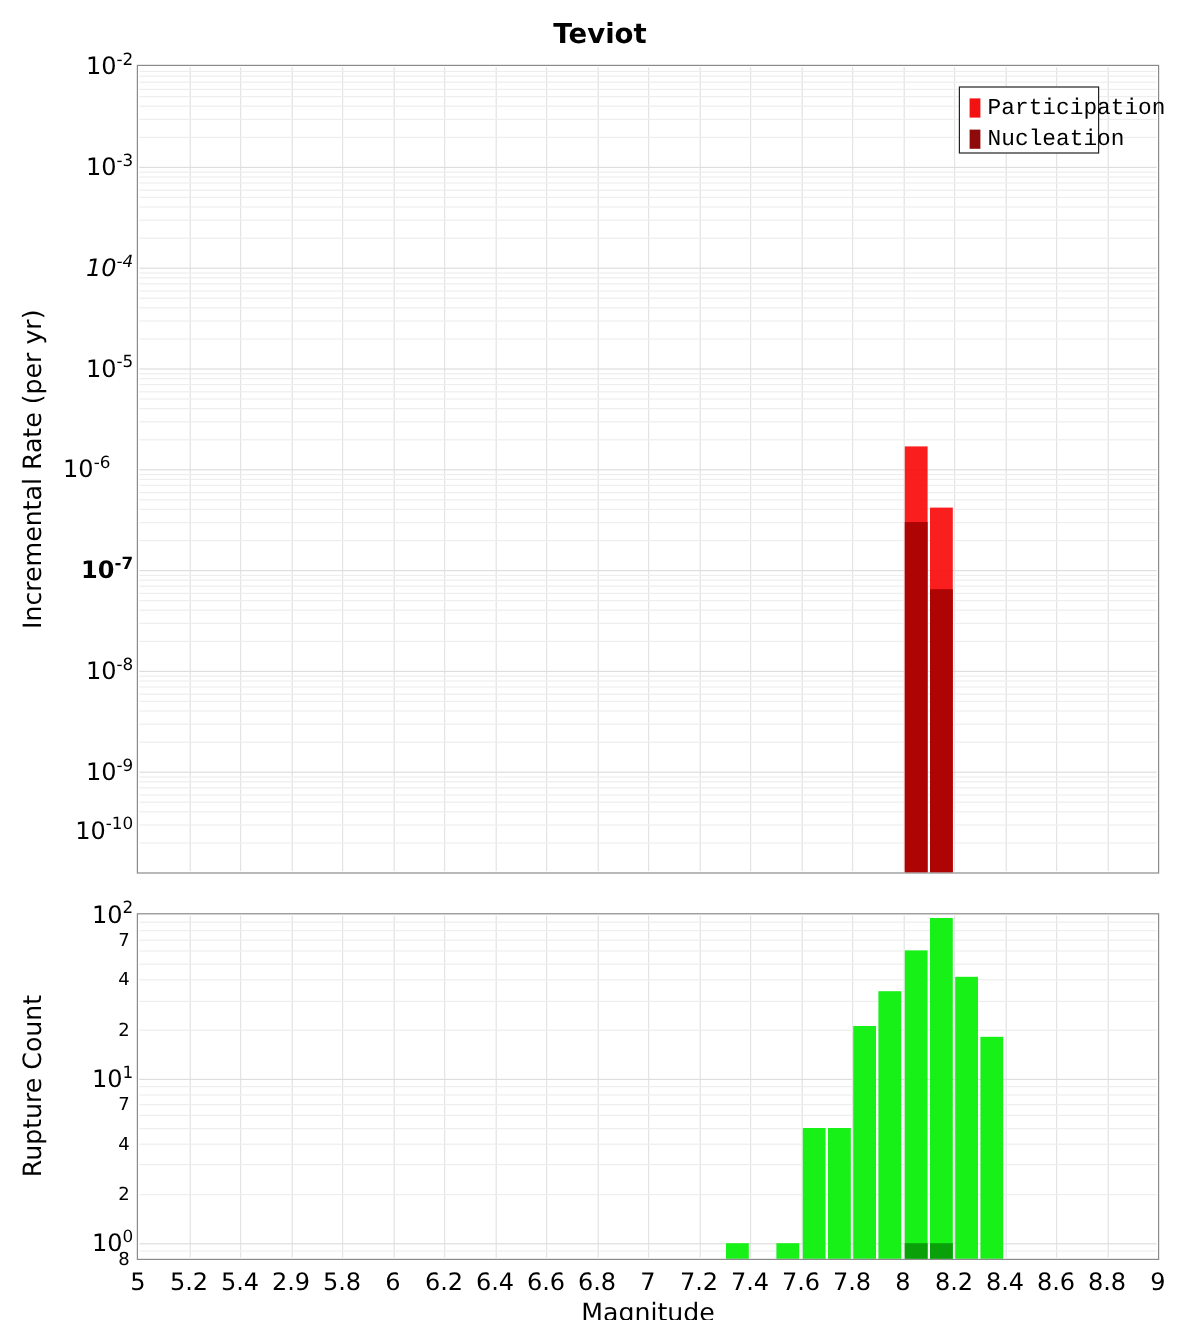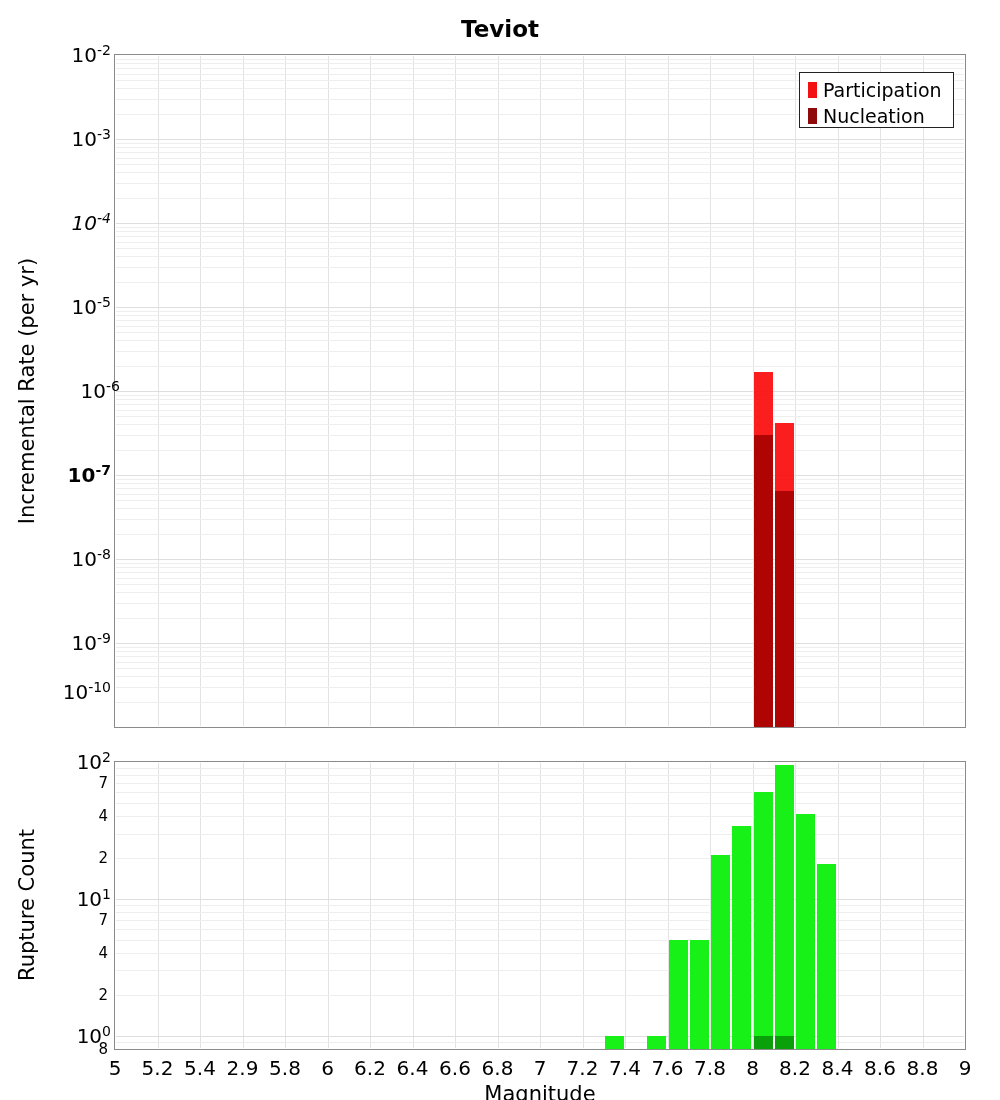--- a/index.html
+++ b/index.html
@@ -41,21 +41,21 @@
   <div class="panel panel-top"></div>
   <div class="panel panel-bottom"></div>
 
   <div class="axis-label ylab" style="left:27px; top:377px;">Incremental Rate (per yr)</div>
   <div class="axis-label ylab" style="left:27px; top:891px;">Rupture Count</div>
   <div class="axis-label xlab" style="left:540px; top:1068px;">Magnitude</div>
 
   <div class="frame frame-top"></div>
   <div class="frame frame-bottom"></div>
 
-  <div class="legend" style="left:799px; top:58px; width:155px; height:56px;">
+  <div class="legend" style="left:799px; top:58px; width:117px; height:56px;font-family:Liberation Mono, monospace;">
     <div class="legend-row">
       <span class="swatch" id="sw-participation" style="background: rgb(242, 18, 18);"></span>
       <span>Participation</span>
     </div>
     <div class="legend-row">
       <span class="swatch" id="sw-nucleation" style="background: rgb(143, 11, 11);"></span>
       <span>Nucleation</span>
     </div>
   </div>
 
@@ -200,21 +200,21 @@
     <div class="bar" style="left: 753.7px; width: 18.85px; top: 778.364px; height: 256.636px; background: rgb(12, 240, 12); opacity: 0.95;"></div>
     <div class="bar" style="left: 774.95px; width: 18.85px; top: 751.049px; height: 283.951px; background: rgb(12, 240, 12); opacity: 0.95;"></div>
     <div class="bar" style="left: 796.2px; width: 18.85px; top: 799.565px; height: 235.435px; background: rgb(12, 240, 12); opacity: 0.95;"></div>
     <div class="bar" style="left: 817.45px; width: 18.85px; top: 849.929px; height: 185.071px; background: rgb(12, 240, 12); opacity: 0.95;"></div>
     <div class="bar" style="left: 753.7px; width: 18.85px; top: 1021.74px; height: 13.2639px; background: rgb(10, 160, 10); opacity: 1;"></div>
     <div class="bar" style="left: 774.95px; width: 18.85px; top: 1021.74px; height: 13.2639px; background: rgb(10, 160, 10); opacity: 1;"></div>
     <div class="ytick" style="right: 889px; top: 41px; text-align: right;"><span>10</span><sup>-2</sup></div>
     <div class="ytick" style="right: 889px; top: 125px; text-align: right;"><span>10</span><sup>-3</sup></div>
     <div class="ytick" style="right: 889px; top: 209px; text-align: right; font-style: italic;"><span>10</span><sup>-4</sup></div>
     <div class="ytick" style="right: 889px; top: 293px; text-align: right;"><span>10</span><sup>-5</sup></div>
-    <div class="ytick" style="right: 880px; top: 377px; text-align: left;"><span>10</span><sup>-6</sup></div>
+    <div class="ytick" style="right: 908px; top: 377px; text-align: left;"><span>10</span><sup>-6</sup></div>
     <div class="ytick" style="right: 889px; top: 461px; text-align: right; font-weight: bold;"><span>10</span><sup>-7</sup></div>
     <div class="ytick" style="right: 889px; top: 545px; text-align: right;"><span>10</span><sup>-8</sup></div>
     <div class="ytick" style="right: 889px; top: 629px; text-align: right;"><span>10</span><sup>-9</sup></div>
     <div class="ytick" style="right: 889px; top: 678px; text-align: center;"><span>10</span><sup>-10</sup></div>
     <div class="ytick" style="right: 889px; top: 748px; text-align: right;"><span>10</span><sup>2</sup></div>
     <div class="ytick" style="right: 889px; top: 884.868px; text-align: right;"><span>10</span><sup>1</sup></div>
     <div class="ytick" style="right: 889px; top: 1021.74px; text-align: left;"><span>10</span><sup>0</sup></div>
     <div class="ytick-minor" style="right: 892px; top: 769.201px;">7</div>
     <div class="ytick-minor" style="right: 892px; top: 802.465px;">4</div>
     <div class="ytick-minor" style="right: 892px; top: 843.667px;">2</div>

